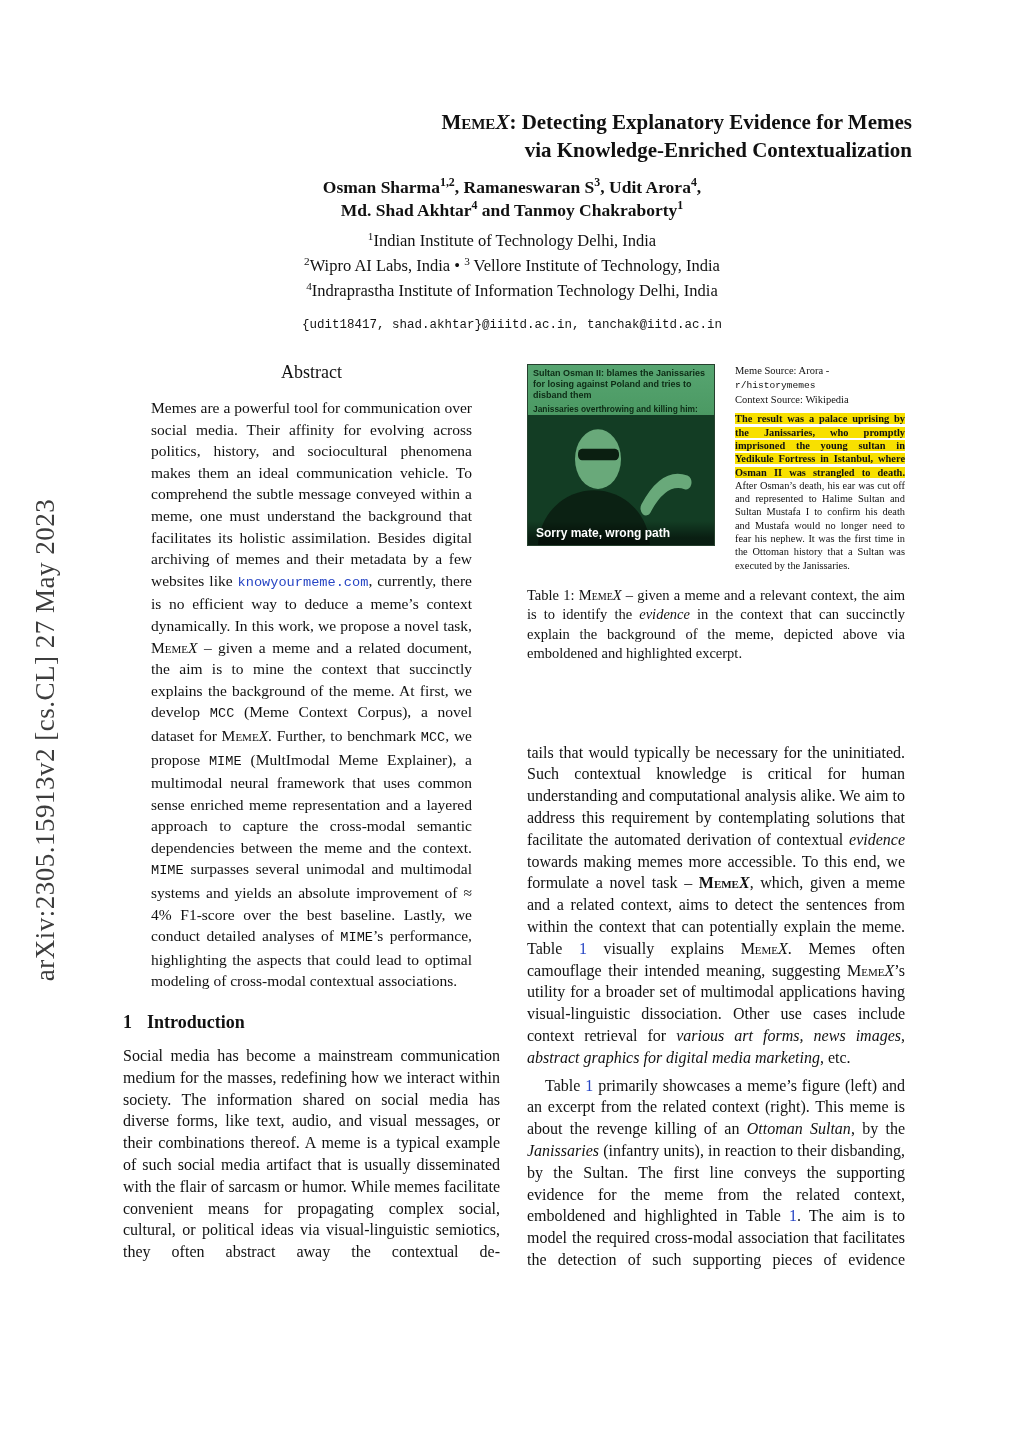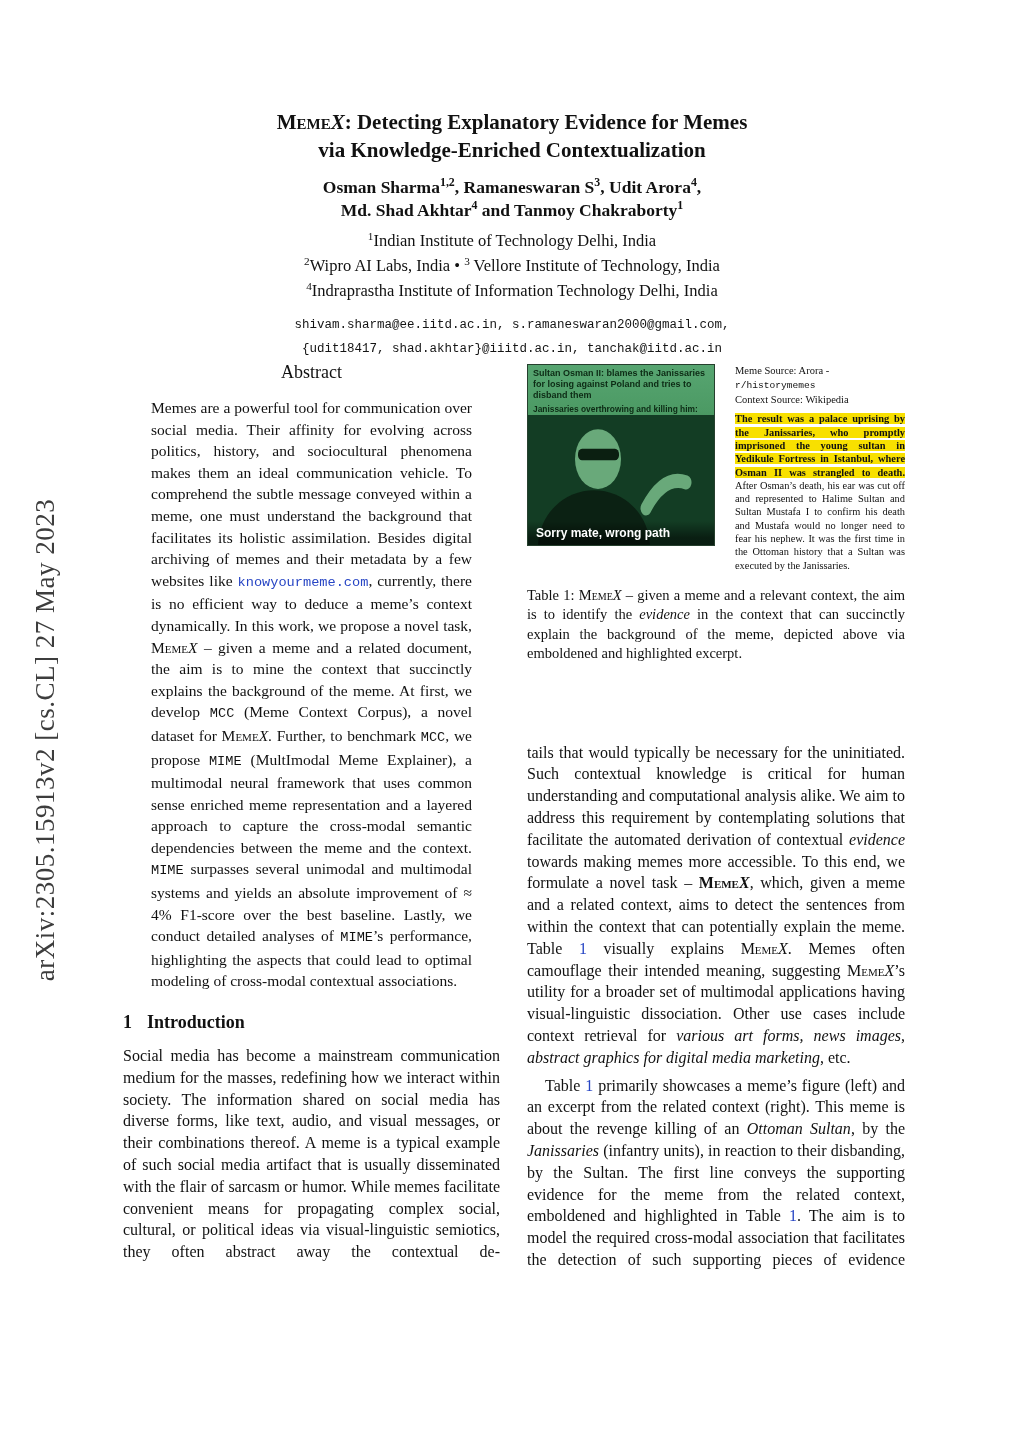--- a/index.html
+++ b/index.html
@@ -7,21 +7,21 @@
        font-family:"Liberation Serif",serif;}
   .page{position:absolute;inset:0;overflow:hidden;}
 
   
   .arxiv-stamp{position:absolute;width:660px;height:34px;line-height:34px;left:-285px;top:723px;
        transform:rotate(-90deg);text-align:center;font-size:27px;letter-spacing:.5px;color:#3d3d3d;}
 
   
   .header{position:absolute;left:112px;top:108px;width:800px;text-align:center;}
   .title{font-size:21px;font-weight:bold;line-height:28px;margin:0;}
-  .title .tline{display:block;}
+  .title .tline{display:block;text-align:right;}
   .authors{margin-top:12px;font-size:17.5px;font-weight:bold;line-height:23px;}
   .affils{margin-top:6px;font-size:16.5px;line-height:25px;}
   .emails{margin-top:10px;font-family:"Liberation Mono",monospace;font-size:12.5px;line-height:24px;color:#141414;}
 
   
   .col{position:absolute;top:362px;}
   .col-left{left:123px;width:377px;}
   .col-right{left:527px;width:378px;}
 
   .abs-head{font-size:18px;font-weight:normal;text-align:center;margin:0 0 14px 0;}
@@ -75,21 +75,20 @@
     <div class="authors">
       <div><span>Osman Sharma</span><span class="sup">1,2</span><span>, Ramaneswaran S</span><span class="sup">3</span><span>, Udit Arora</span><span class="sup">4</span><span>,</span></div>
       <div><span>Md. Shad Akhtar</span><span class="sup">4</span><span> and Tanmoy Chakraborty</span><span class="sup">1</span></div>
     </div>
     <div class="affils">
       <div><span class="sup">1</span><span>Indian Institute of Technology Delhi, India</span></div>
       <div><span class="sup">2</span><span>Wipro AI Labs, India </span><span>• </span><span class="sup">3</span><span> Vellore Institute of Technology, India</span></div>
       <div><span class="sup">4</span><span>Indraprastha Institute of Information Technology Delhi, India</span></div>
     </div>
     <div class="emails">
-      <div>shivam.sharma@ee.iitd.ac.in, s.ramaneswaran2000@gmail.com,</div>
       <div>{udit18417, shad.akhtar}@iiitd.ac.in, tanchak@iitd.ac.in</div>
     </div>
   </header>
 
   <section class="col col-left">
     <h2 class="abs-head">Abstract</h2>
     <p class="abstract"><span>Memes are a powerful tool for communication over social media. Their affinity for evolving across politics, history, and sociocultural phenomena makes them an ideal communication vehicle. To comprehend the subtle message conveyed within a meme, one must understand the background that facilitates its holistic assimilation. Besides digital archiving of memes and their metadata by a few websites like </span><span class="mono link">knowyourmeme.com</span><span>, currently, there is no efficient way to deduce a meme’s context dynamically. In this work, we propose a novel task, </span><span class="sc">Meme</span><span class="i">X</span><span> – given a meme and a related document, the aim is to mine the context that succinctly explains the background of the meme. At first, we develop </span><span class="mono">MCC</span><span> (Meme Context Corpus), a novel dataset for </span><span class="sc">Meme</span><span class="i">X</span><span>. Further, to benchmark </span><span class="mono">MCC</span><span>, we propose </span><span class="mono">MIME</span><span> (MultImodal Meme Explainer), a multimodal neural framework that uses common sense enriched meme representation and a layered approach to capture the cross-modal semantic dependencies between the meme and the context. </span><span class="mono">MIME</span><span> surpasses several unimodal and multimodal systems and yields an absolute improvement of ≈ 4% F1-score over the best baseline. Lastly, we conduct detailed analyses of </span><span class="mono">MIME</span><span>’s performance, highlighting the aspects that could lead to optimal modeling of cross-modal contextual associations.</span></p>
     <h2 class="sec-head">
       <span class="secnum">1</span><span>Introduction</span>
     </h2>

